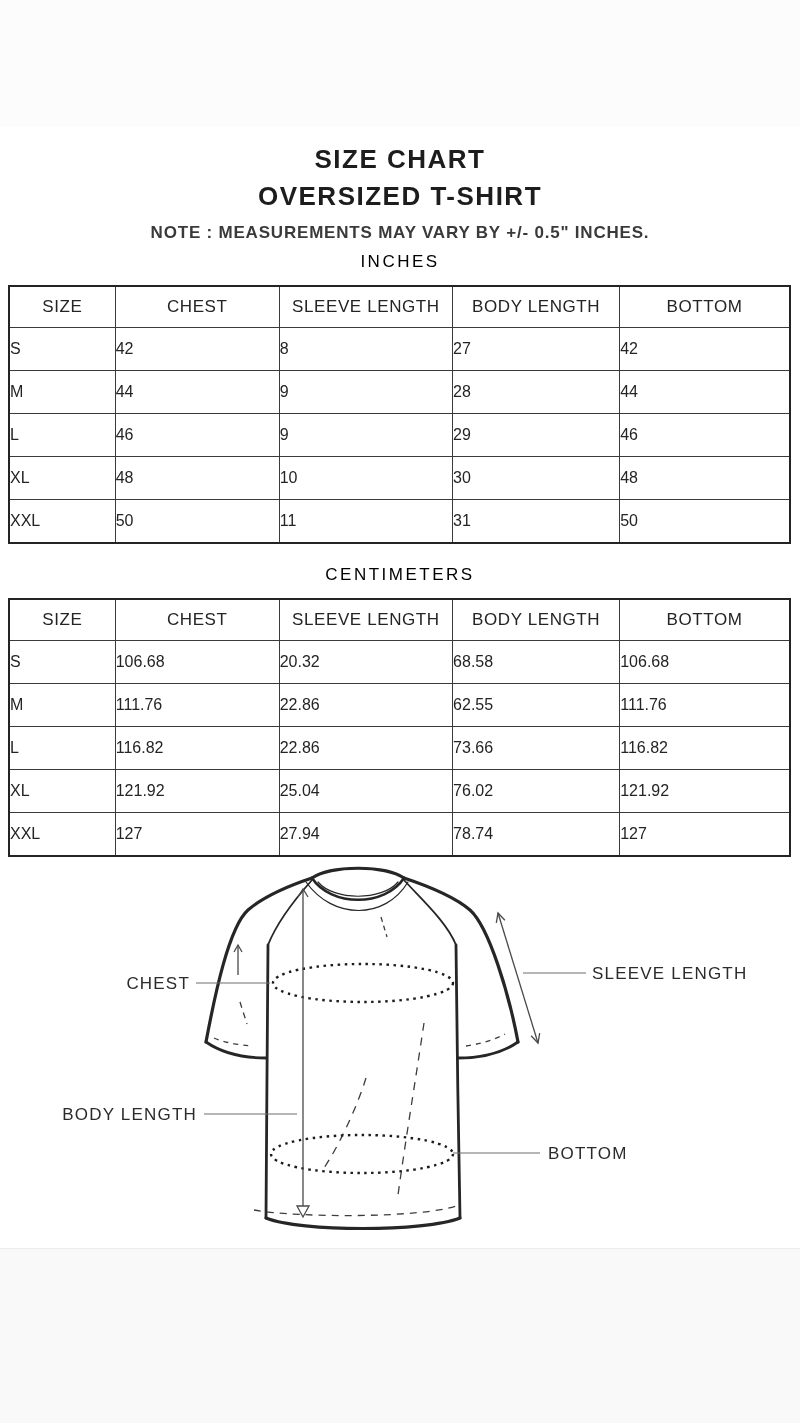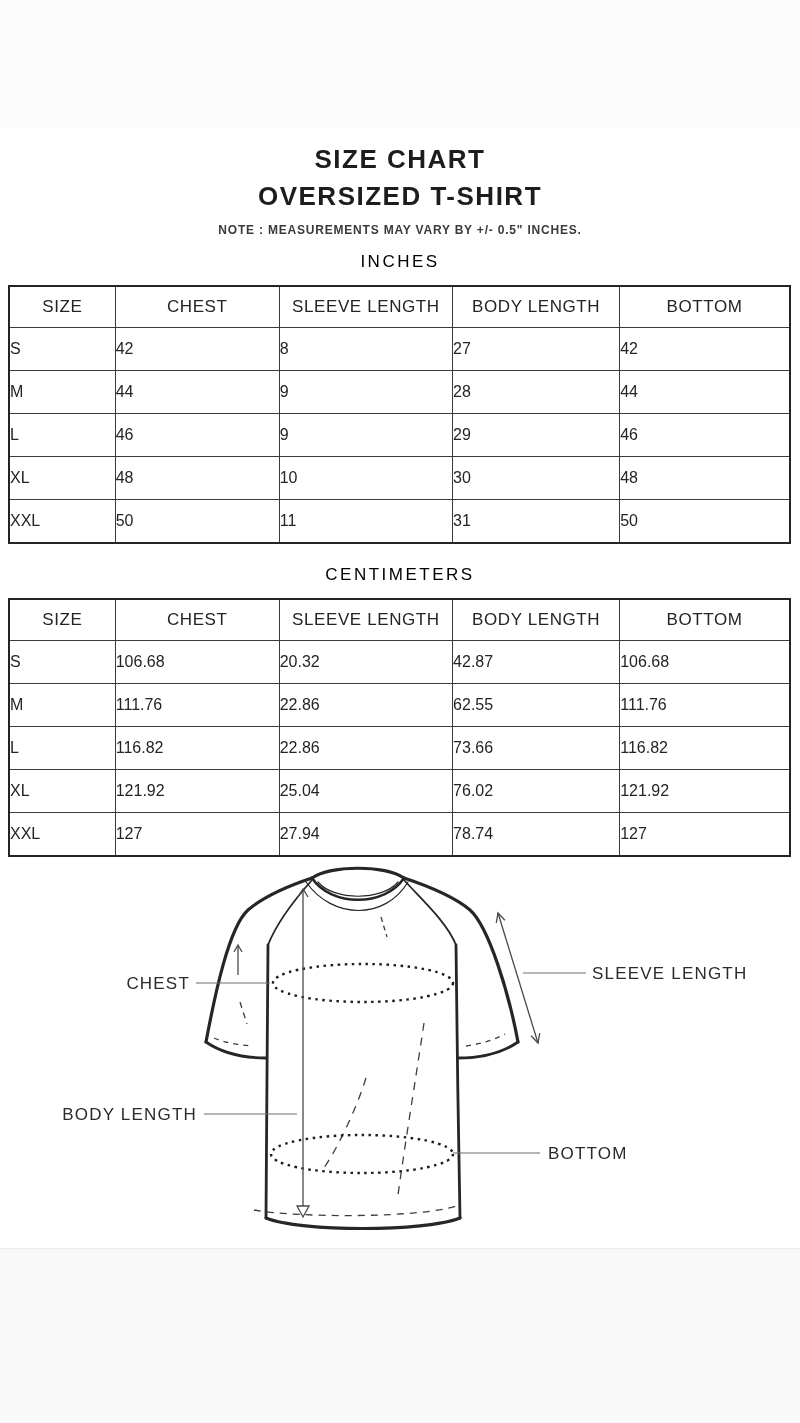--- a/index.html
+++ b/index.html
@@ -3,21 +3,21 @@
 <meta charset="utf-8">
 <style>
   html,body{margin:0;padding:0;background:#fff;}
   #page{
     position:relative;width:800px;height:1423px;background:#ffffff;
     font-family:"Liberation Sans", sans-serif;color:#232323;overflow:hidden;
   }
   .abs{position:absolute;}
   .centered{left:0;width:800px;text-align:center;}
   .title{font-size:26px;font-weight:700;letter-spacing:1.5px;color:#1d1d1d;line-height:1;}
-  .note{font-size:12px;font-weight:700;letter-spacing:0.8px;color:#3a3a3a;line-height:1;}
+  .note{font-size:17px;font-weight:700;letter-spacing:0.8px;color:#3a3a3a;line-height:1;}
   .unit-head{font-size:17px;font-weight:400;letter-spacing:2.5px;color:#000000;line-height:1;}
   .top-band{top:0;left:0;width:800px;height:127px;background:#fcfcfc;}
   .footer-band{top:1248px;left:0;width:800px;height:175px;background:#f9f9f9;border-top:1px solid #ececec;}
   table.size-table{
     position:absolute;left:8px;width:783px;border-collapse:collapse;table-layout:fixed;
     border:2px solid #242424;background:#fff;
   }
   table.size-table th, table.size-table td{
     border:1px solid #3a3a3a;vertical-align:middle;
     color:#242424;padding:0;
@@ -113,21 +113,21 @@
           <th>SLEEVE LENGTH</th>
           <th>BODY LENGTH</th>
           <th>BOTTOM</th>
         </tr>
     </thead>
     <tbody>
         <tr>
           <td>S</td>
           <td>106.68</td>
           <td>20.32</td>
-          <td>42.87</td>
+          <td>68.58</td>
           <td>106.68</td>
         </tr>
         <tr>
           <td>M</td>
           <td>111.76</td>
           <td>22.86</td>
           <td>62.55</td>
           <td>111.76</td>
         </tr>
         <tr>

